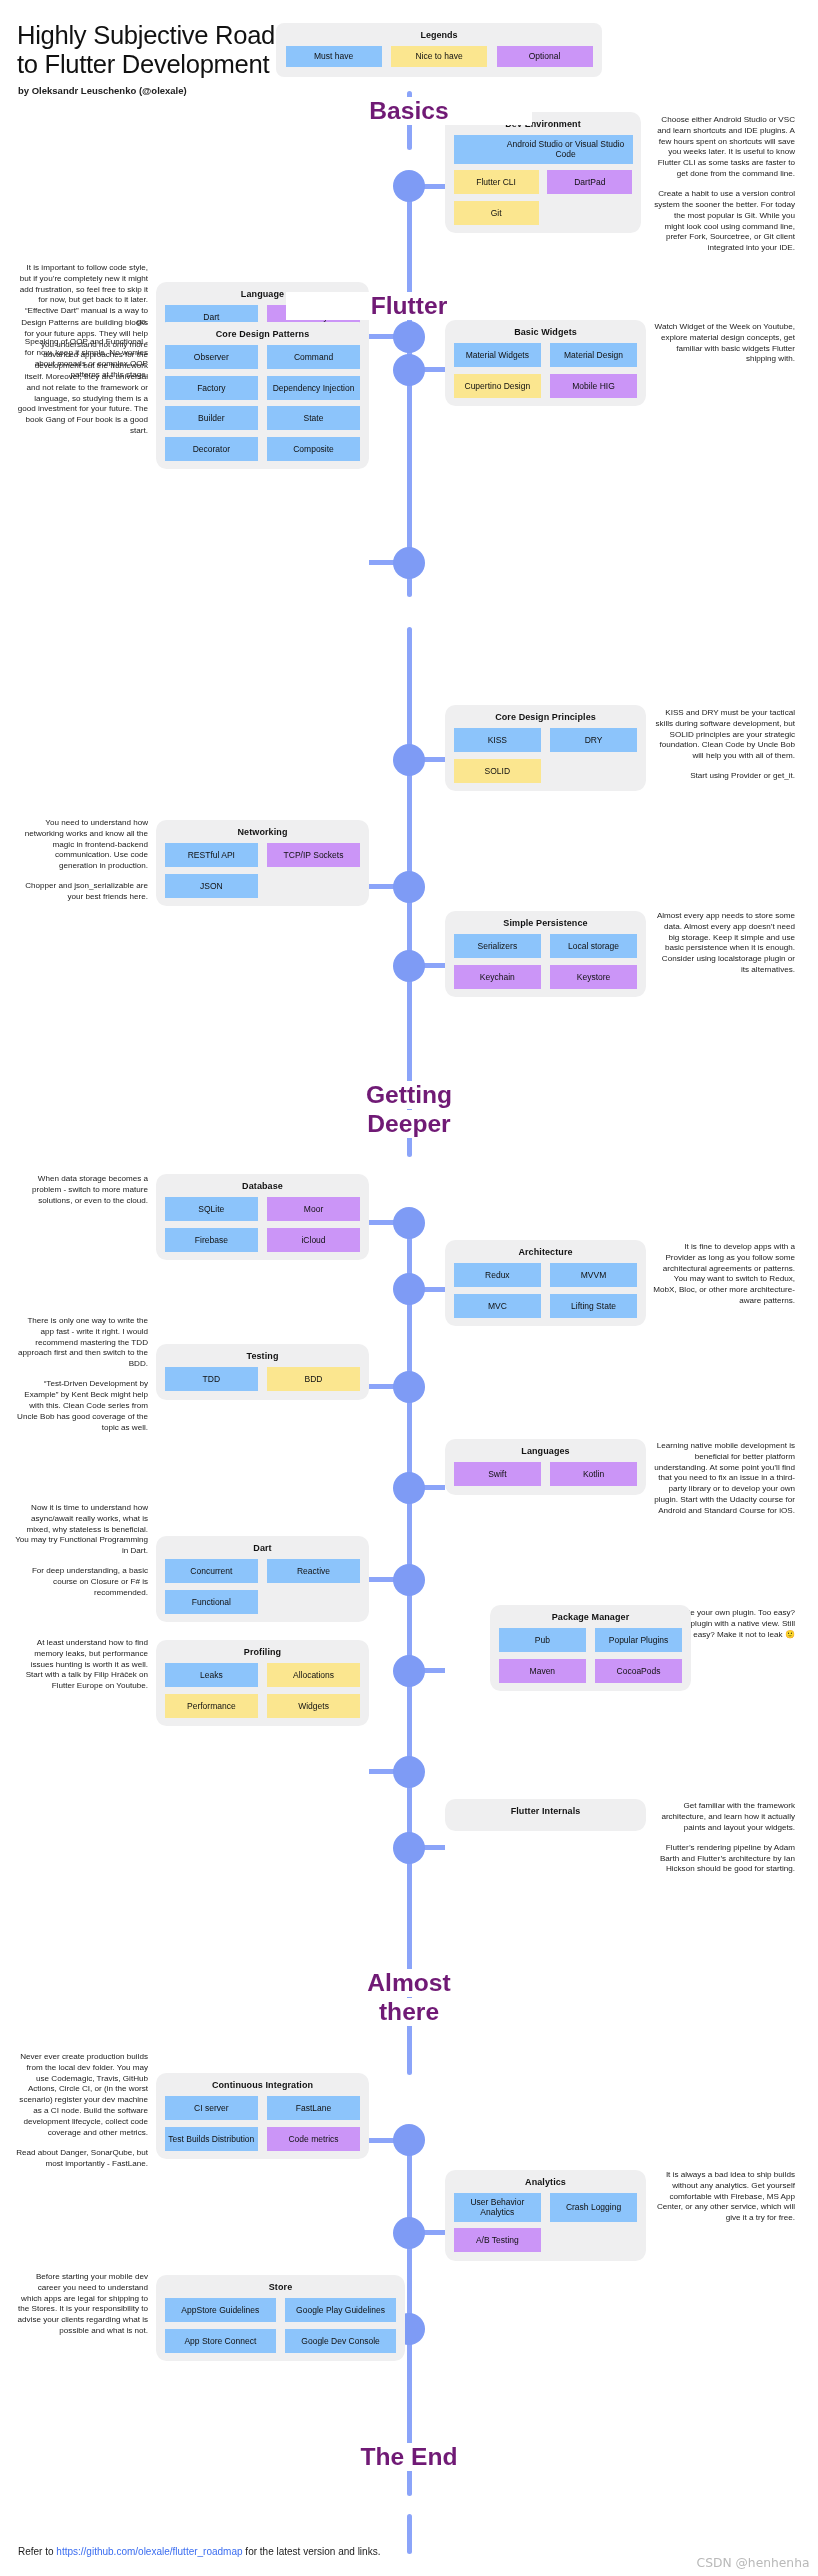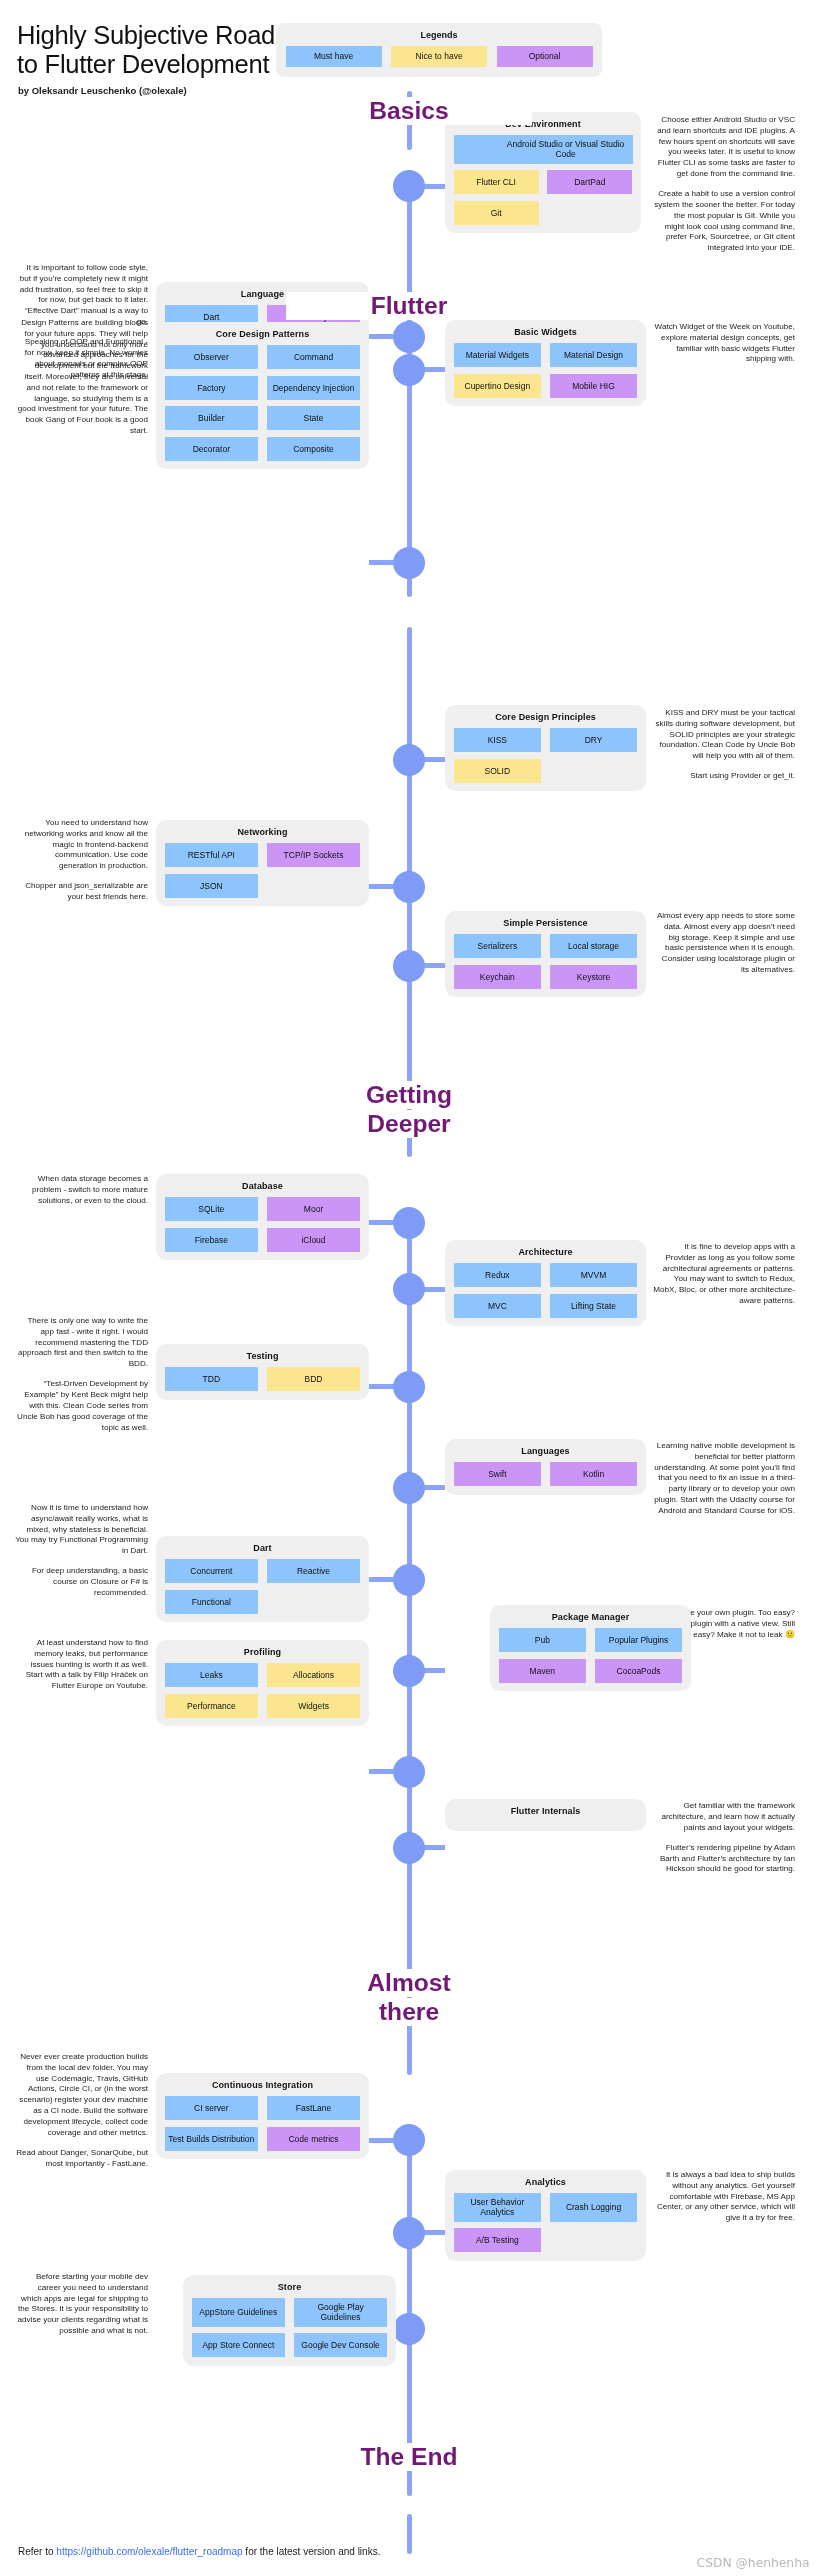--- a/index.html
+++ b/index.html
@@ -431,21 +431,21 @@
       <div class="chip must half">Crash Logging</div>
       <div class="chip opt half">A/B Testing</div>
     </div>
   </div>
   <div class="note" style="left:653px;top:2170px;width:142px;">
     <p>It is always a bad idea to ship builds without any analytics. Get yourself comfortable with Firebase, MS App Center, or any other service, which will give it a try for free.</p>
   </div>
 
   <div class="node" style="top:2313px;"></div>
   <div class="connector" style="left:369px;top:2326px;width:28px;"></div>
-  <div class="group" style="left:156px;top:2275px;width:213px;margin-left:27px;">
+  <div class="group" style="left:156px;top:2275px;width:249px;">
     <div class="group-title">Store</div>
     <div class="chips">
       <div class="chip must half">AppStore Guidelines</div>
       <div class="chip must half">Google Play Guidelines</div>
       <div class="chip must half">App Store Connect</div>
       <div class="chip must half">Google Dev Console</div>
     </div>
   </div>
   <div class="note" style="left:15px;top:2272px;">
     <p>Before starting your mobile dev career you need to understand which apps are legal for shipping to the Stores. It is your responsibility to advise your clients regarding what is possible and what is not.</p>

